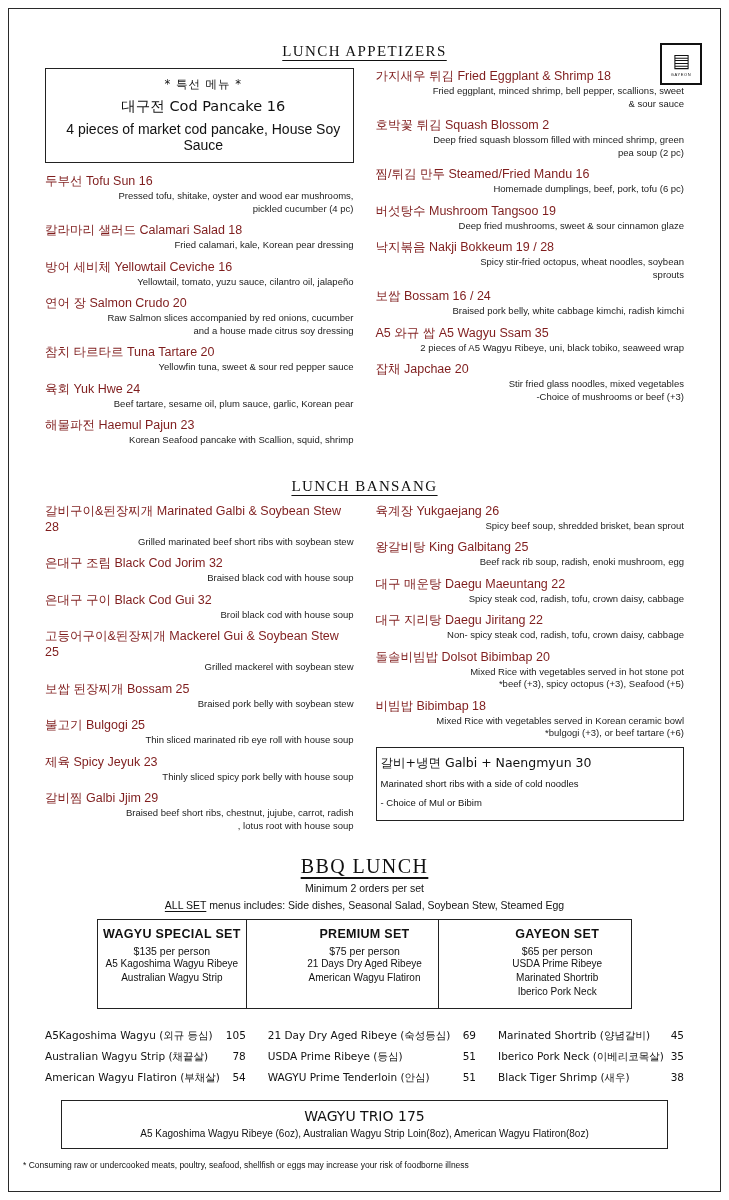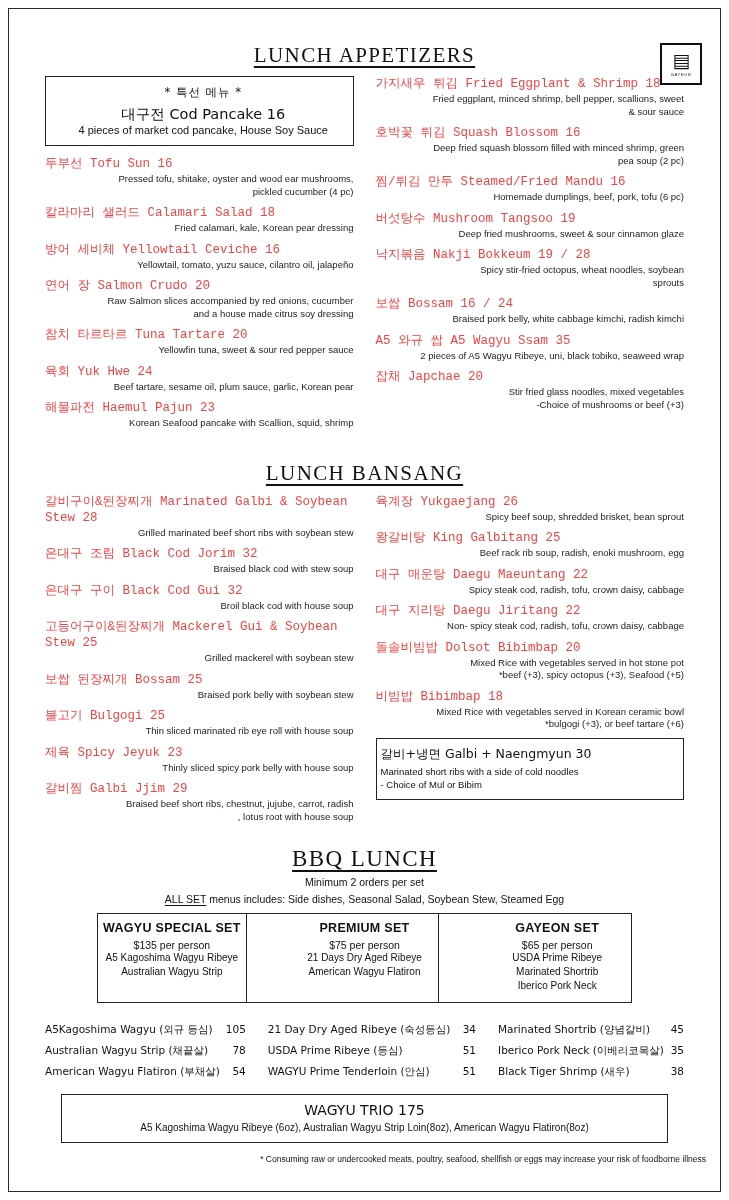--- a/index.html
+++ b/index.html
@@ -45,73 +45,73 @@
     letter-spacing: -1px;
   }
   .logo-text {
     font-size: 4px;
     letter-spacing: 0.6px;
     margin-top: 2px;
   }
   h1.section {
     text-align: center;
     font-family: "Liberation Serif", serif;
-    font-size: 21px;
+    font-size: 15px;
     font-weight: 400;
     letter-spacing: 1.4px;
     margin: 24px 0 8px 0;
     text-decoration: underline;
     text-underline-offset: 4px;
   }
   h1.section.bbq {
-    font-size: 23px;
+    font-size: 20px;
     margin-top: 16px;
     margin-bottom: 2px;
   }
   .cols {
     display: flex;
     gap: 22px;
     padding: 0 22px;
   }
   .col {
     flex: 1 1 0;
     min-width: 0;
   }
   .item { margin-bottom: 7px; }
   .item .name {
     font-size: 12.5px;
     line-height: 16px;
-    font-family: Liberation Mono, monospace;
+    font-family: Liberation Sans, sans-serif;
     font-weight: 400;
-    color: #ef4444;
+    color: #7f1d1d;
   }
   .item .desc {
     font-size: 9.5px;
     line-height: 12.5px;
     color: #1c1c1c;
     margin-top: 1px;
     font-family: "Liberation Sans", sans-serif;
     text-align: right;
   }
   .boxed {
     border: 1px solid #222;
     padding: 8px 2px 9px 10px;
     text-align: center;
     margin-bottom: 10px;
   }
   .boxed .t1 { font-size: 11.5px; letter-spacing: 1px; font-family: "DejaVu Sans", sans-serif; }
   .boxed .t2 { font-size: 14.5px; margin-top: 5px; font-family: "DejaVu Sans", sans-serif; }
-  .boxed .t3 { font-size: 11px; }
+  .boxed .t3 { font-size: 14px; margin-top: 5px; }
   .boxed-inline {
     border: 1px solid #222;
     padding: 7px 10px 8px 4px;
     margin-top: 6px;
   }
   .boxed-inline .name { font-size: 12.5px; font-family: "DejaVu Sans", sans-serif;}
-  .boxed-inline .desc { font-size: 9.5px; line-height: 13px; margin-top: 2px; }
+  .boxed-inline .desc { font-size: 9.5px; line-height: 19px; margin-top: 2px; }
   .bbq-sub {
     text-align: center;
     font-size: 10.5px;
     margin-top: 4px;
   }
   .bbq-sets {
     text-align: center;
     font-size: 10.5px;
     margin-top: 5px;
     margin-bottom: 8px;
@@ -160,21 +160,21 @@
   .price-row .pval { padding-left: 6px; }
   .trio {
     margin: 12px 38px 4px 38px;
     border: 1px solid #222;
     text-align: center;
     padding: 7px 6px 9px 6px;
   }
   .trio .title { font-size: 14px; font-family: "DejaVu Sans", sans-serif; }
   .trio .desc { font-size: 10px; margin-top: 4px; }
   .footnote {
-    text-align: right;
+    text-align: left;
     font-size: 8.5px;
     margin-top: 11px;
     color: #111;
   }
 </style>
 </head>
 <body>
 
 <div class="page">
 
@@ -225,21 +225,21 @@
           </div>
         </div>
     </div>
     <div class="col">
       <div id="app-right">
           <div class="item">
             <div class="name">가지새우 튀김 Fried Eggplant &amp; Shrimp  18</div>
             <div class="desc">Fried eggplant, minced shrimp, bell pepper, scallions, sweet<br>&amp; sour sauce</div>
           </div>
           <div class="item">
-            <div class="name">호박꽃 튀김 Squash Blossom  16</div>
+            <div class="name">호박꽃 튀김 Squash Blossom  2</div>
             <div class="desc">Deep fried squash blossom filled with minced shrimp, green<br>pea soup (2 pc)</div>
           </div>
           <div class="item">
             <div class="name">찜/튀김 만두 Steamed/Fried Mandu  16</div>
             <div class="desc">Homemade dumplings, beef, pork, tofu (6 pc)</div>
           </div>
           <div class="item">
             <div class="name">버섯탕수 Mushroom Tangsoo  19</div>
             <div class="desc">Deep fried mushrooms, sweet &amp; sour cinnamon glaze</div>
           </div>
@@ -267,21 +267,21 @@
 
   <div class="cols">
     <div class="col">
       <div id="ban-left">
           <div class="item">
             <div class="name">갈비구이&amp;된장찌개 Marinated Galbi &amp; Soybean Stew  28</div>
             <div class="desc">Grilled marinated beef short ribs with soybean stew</div>
           </div>
           <div class="item">
             <div class="name">은대구 조림 Black Cod Jorim  32</div>
-            <div class="desc">Braised black cod with stew soup</div>
+            <div class="desc">Braised black cod with house soup</div>
           </div>
           <div class="item">
             <div class="name">은대구 구이 Black Cod Gui  32</div>
             <div class="desc">Broil black cod with house soup</div>
           </div>
           <div class="item">
             <div class="name">고등어구이&amp;된장찌개 Mackerel Gui &amp; Soybean Stew  25</div>
             <div class="desc">Grilled mackerel with soybean stew</div>
           </div>
           <div class="item">
@@ -375,21 +375,21 @@
           <span class="pval">78</span>
         </div>
         <div class="price-row">
           <span class="pname">American Wagyu Flatiron (부채살)</span>
           <span class="pval">54</span>
         </div>
       </div>
     <div class="price-col c2" id="pc2">
         <div class="price-row">
           <span class="pname">21 Day Dry Aged Ribeye (숙성등심)</span>
-          <span class="pval">34</span>
+          <span class="pval">69</span>
         </div>
         <div class="price-row">
           <span class="pname">USDA Prime Ribeye (등심)</span>
           <span class="pval">51</span>
         </div>
         <div class="price-row">
           <span class="pname">WAGYU Prime Tenderloin (안심)</span>
           <span class="pval">51</span>
         </div>
       </div>

